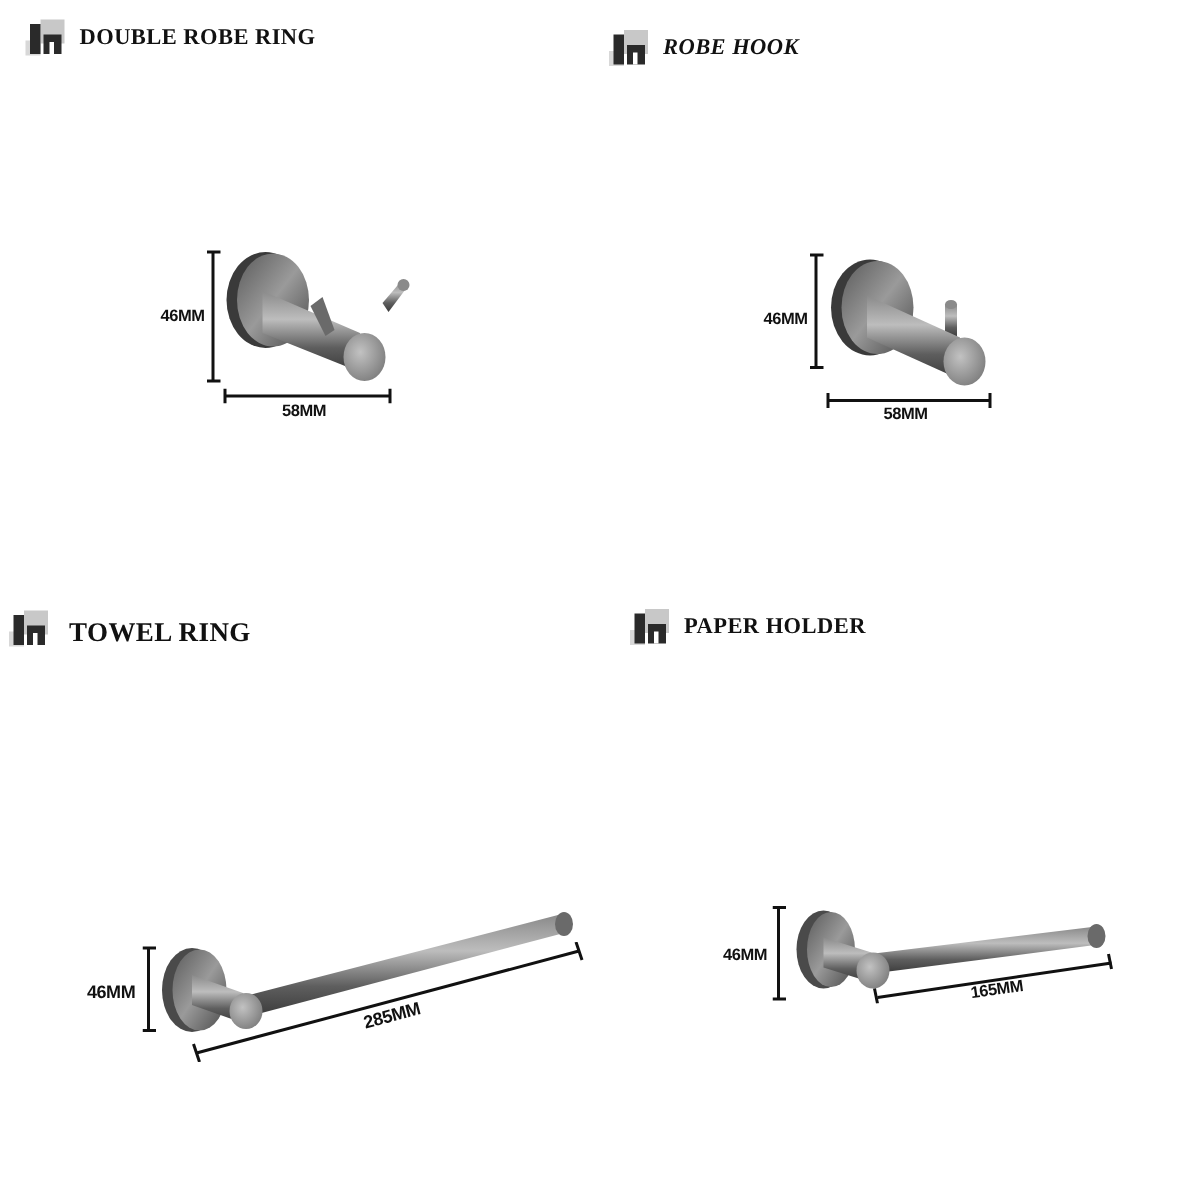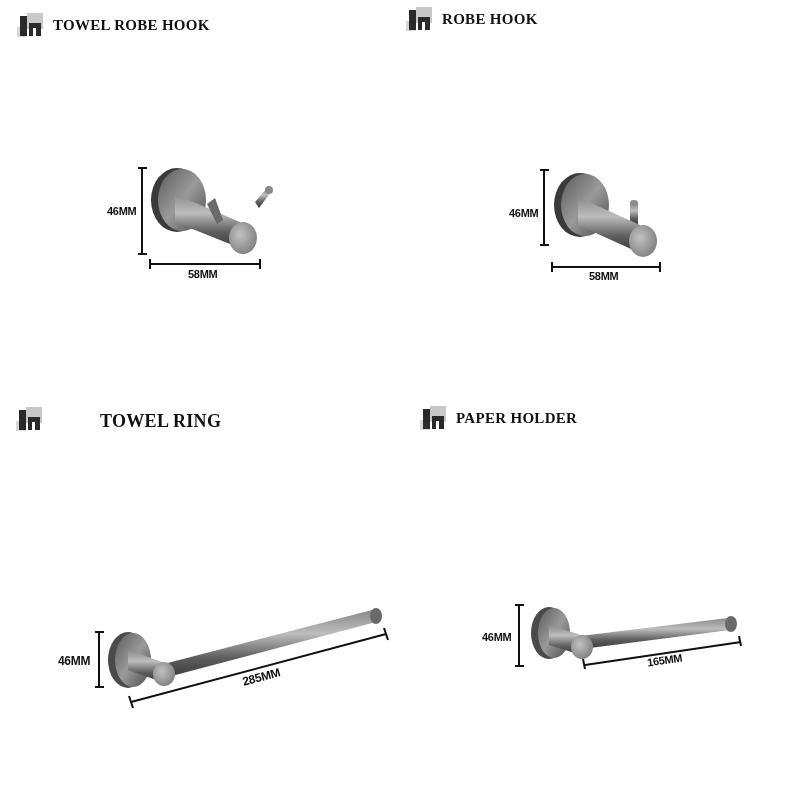--- a/index.html
+++ b/index.html
@@ -42,21 +42,21 @@
 
 <div class="panel" style="left:0;top:0;">
   <div class="header" style="left:17px;top:13px;">
     <div class="logo">
       <div class="sq-back"></div>
         <div class="sq-back2"></div>
         <div class="bar1"></div>
         <div class="bar2"></div>
         <div class="notch"></div>
     </div>
-    <span class="title">TOWEL ROBE HOOK</span>
+    <span class="title">DOUBLE ROBE RING</span>
   </div>
   <svg style="left:135px;top:160px;" width="140" height="100" viewBox="0 0 140 100">
     <ellipse cx="42" cy="40" rx="26" ry="32" fill="#3a3a3a"></ellipse>
     <ellipse cx="47" cy="40" rx="24" ry="31" fill="url(#gPlate)"></ellipse>
     <path d="M120 42 L132 28 L136 32 L124 48 Z" fill="url(#gRod)"></path>
     <ellipse cx="134" cy="30" rx="4" ry="4" fill="#8a8a8a"></ellipse>
     <path d="M40 34 L105 62 L105 88 L40 62 Z" fill="url(#gRod)"></path>
     <path d="M72 44 L80 38 L88 60 L82 64 Z" fill="#6a6a6a"></path>
     <ellipse cx="108" cy="78" rx="14" ry="16" fill="url(#gCap)"></ellipse>
   </svg>
@@ -68,21 +68,21 @@
   <span class="dim" style="left:107px;top:205px;">46MM</span>
   <svg style="left:148px;top:259px;" width="114" height="10">
     <line x1="2" y1="5" x2="112" y2="5" stroke="#111" stroke-width="2"></line>
     <line x1="2" y1="0" x2="2" y2="10" stroke="#111" stroke-width="2"></line>
     <line x1="112" y1="0" x2="112" y2="10" stroke="#111" stroke-width="2"></line>
   </svg>
   <span class="dim" style="left:188px;top:268px;">58MM</span>
 </div>
 
 <div class="panel" style="left:400px;top:0;">
-  <div class="header" style="left:6px;top:7px;">
+  <div class="header" style="left:6px;top:20px;font-style:italic;">
     <div class="logo">
       <div class="sq-back"></div>
         <div class="sq-back2"></div>
         <div class="bar1"></div>
         <div class="bar2"></div>
         <div class="notch"></div>
     </div>
     <span class="title">ROBE HOOK</span>
   </div>
   <svg style="left:148px;top:165px;" width="120" height="100" viewBox="0 0 120 100">
@@ -101,21 +101,21 @@
   <span class="dim" style="left:109px;top:207px;">46MM</span>
   <svg style="left:150px;top:262px;" width="112" height="10">
     <line x1="2" y1="5" x2="110" y2="5" stroke="#111" stroke-width="2"></line>
     <line x1="2" y1="0" x2="2" y2="10" stroke="#111" stroke-width="2"></line>
     <line x1="110" y1="0" x2="110" y2="10" stroke="#111" stroke-width="2"></line>
   </svg>
   <span class="dim" style="left:189px;top:270px;">58MM</span>
 </div>
 
 <div class="panel" style="left:0;top:400px;">
-  <div class="header" style="left:16px;top:7px;gap:44px;">
+  <div class="header" style="left:6px;top:7px;">
     <div class="logo" style="width:30px;height:28px;">
       <div class="sq-back"></div>
         <div class="sq-back2"></div>
         <div class="bar1"></div>
         <div class="bar2"></div>
         <div class="notch"></div>
     </div>
     <span class="title big">TOWEL RING</span>
   </div>
   <svg style="left:100px;top:200px;" width="290" height="95" viewBox="0 0 290 95">

